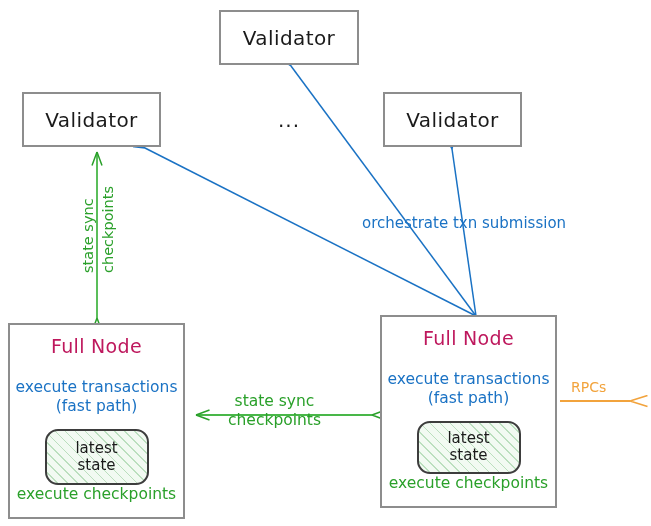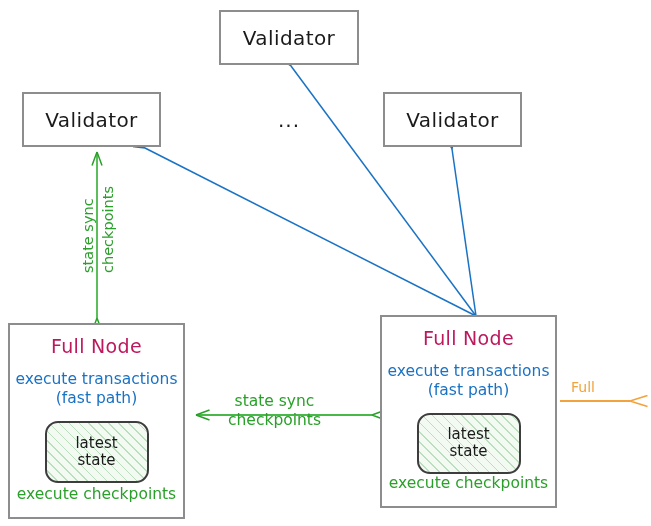--- a/index.html
+++ b/index.html
@@ -49,21 +49,21 @@
     color: #be185d;
     margin-top: 10px;
     letter-spacing: 0.3px;
   }
   .fullnode-blue {
     font-family: "DejaVu Sans", sans-serif;
     font-size: 15.5px;
     color: #1a72c4;
     text-align: center;
     line-height: 1.25;
-    margin-top: 13px;
+    margin-top: 21px;
     white-space: nowrap;
   }
   .state-chip {
     box-sizing: border-box;
     width: 104px;
     height: 62px;
     margin-top: 12px;
     border: 2px solid #3d3d3d;
     border-radius: 13px;
     display: flex;
@@ -196,21 +196,22 @@
       <span>state</span>
     </div>
     <span class="fullnode-green">execute checkpoints</span>
   </div>
 
   <div class="vertical-pair" style="left:80px; top:186px;">
     <span class="vert-text">state sync</span>
     <span class="vert-text" style="margin-left:4px;">checkpoints</span>
   </div>
 
+  <div class="edge-label lbl-blue" style="left:362px; top:214px;">orchestrate txn submission</div>
 
   <div class="edge-label lbl-green lbl-center" style="left:228px; top:392px;">
     <span>state sync</span><br>
     <span>checkpoints</span>
   </div>
 
-  <div class="edge-label lbl-orange" style="left:571px; top:379px;">Full</div>
+  <div class="edge-label lbl-orange" style="left:571px; top:379px;">RPCs</div>
 
 </div>
 
 </body></html>

